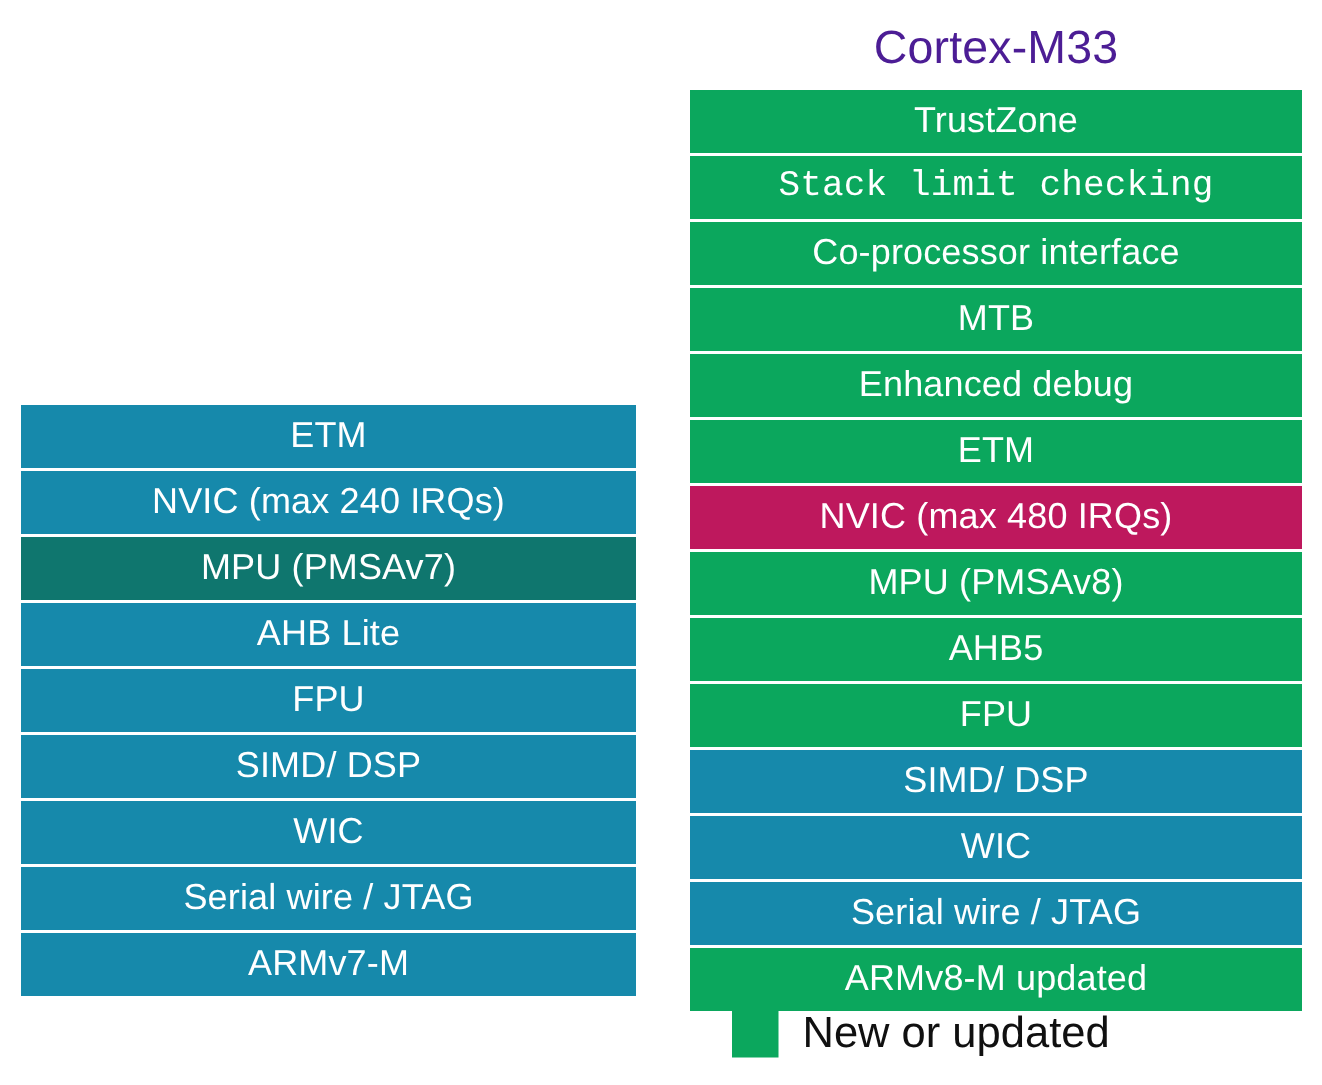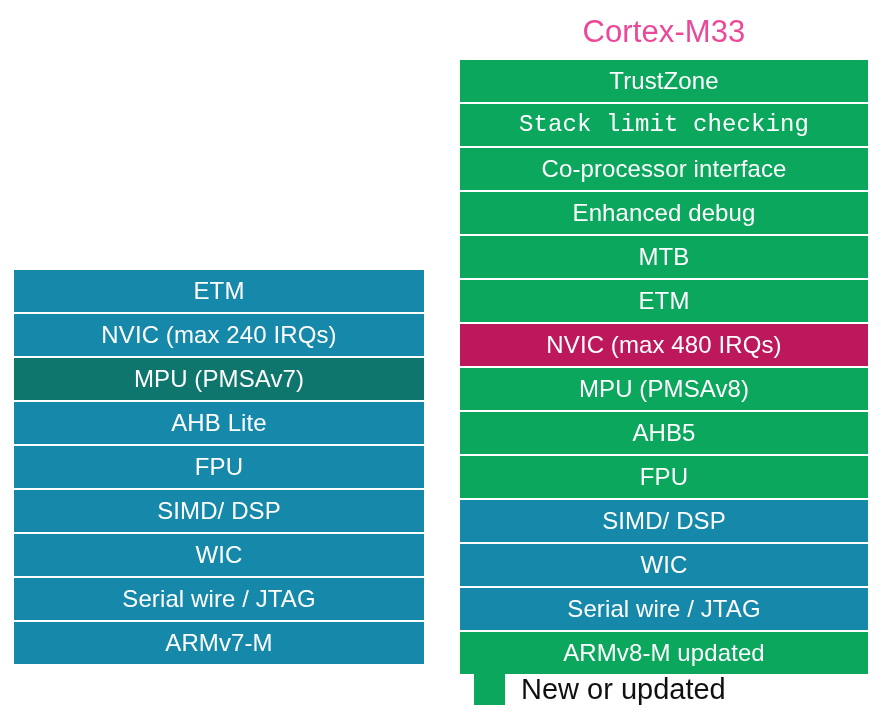--- a/index.html
+++ b/index.html
@@ -74,21 +74,21 @@
     letter-spacing: 0.1px;
     white-space: nowrap;
     overflow: hidden;
   }
   .feature-row.blue  { background: #1689ab; }
   .feature-row.green { background: #0ba75d; }
 
   
   #legend {
     position: absolute;
-    left: 448px;
+    left: 462px;
     top: 674px;
     display: flex;
     align-items: center;
     gap: 16px;
     padding-left: 26px;
   }
   #legend-swatch {
     width: 31px;
     height: 31px;
     background: #0ba75d;
@@ -112,28 +112,28 @@
       <div class="feature-row blue" style="background: rgb(22, 137, 171);">NVIC (max 240 IRQs)</div>
       <div class="feature-row blue" style="background: #0f766e;">MPU (PMSAv7)</div>
       <div class="feature-row blue" style="background: rgb(22, 137, 171);">AHB Lite</div>
       <div class="feature-row blue" style="background: rgb(22, 137, 171);">FPU</div>
       <div class="feature-row blue" style="background: rgb(22, 137, 171);">SIMD/ DSP</div>
       <div class="feature-row blue" style="background: rgb(22, 137, 171);">WIC</div>
       <div class="feature-row blue" style="background: rgb(22, 137, 171);">Serial wire / JTAG</div>
       <div class="feature-row blue" style="background: rgb(22, 137, 171);">ARMv7-M</div>
     </div>
 
-  <div class="col-title" id="title-m33" style="color: #ec4899;">Cortex-M33</div>
+  <div class="col-title" id="title-m33" style="color: #4c1d95;">Cortex-M33</div>
 
   <div class="column" id="col-m33">
       <div class="feature-row green" style="background: rgb(11, 167, 93);">TrustZone</div>
       <div class="feature-row green" style="background: rgb(11, 167, 93); font-family: Liberation Mono, monospace;">Stack limit checking</div>
       <div class="feature-row green" style="background: rgb(11, 167, 93);">Co-processor interface</div>
+      <div class="feature-row green" style="background: rgb(11, 167, 93);">MTB</div>
       <div class="feature-row green" style="background: rgb(11, 167, 93);">Enhanced debug</div>
-      <div class="feature-row green" style="background: rgb(11, 167, 93);">MTB</div>
       <div class="feature-row green" style="background: rgb(11, 167, 93);">ETM</div>
       <div class="feature-row green" style="background: #be185d;">NVIC (max 480 IRQs)</div>
       <div class="feature-row green" style="background: rgb(11, 167, 93);">MPU (PMSAv8)</div>
       <div class="feature-row green" style="background: rgb(11, 167, 93);">AHB5</div>
       <div class="feature-row green" style="background: rgb(11, 167, 93);">FPU</div>
       <div class="feature-row blue" style="background: rgb(22, 137, 171);">SIMD/ DSP</div>
       <div class="feature-row blue" style="background: rgb(22, 137, 171);">WIC</div>
       <div class="feature-row blue" style="background: rgb(22, 137, 171);">Serial wire / JTAG</div>
       <div class="feature-row green" style="background: rgb(11, 167, 93);">ARMv8-M updated</div>
     </div>

